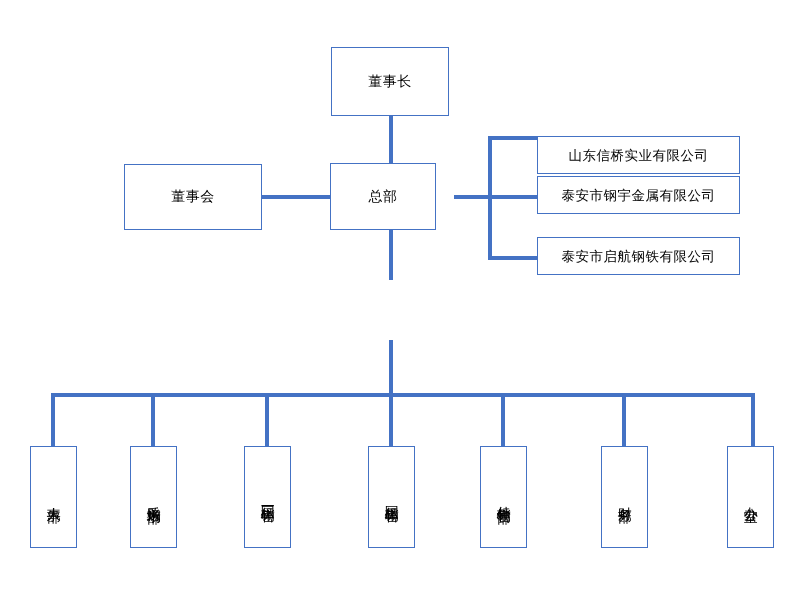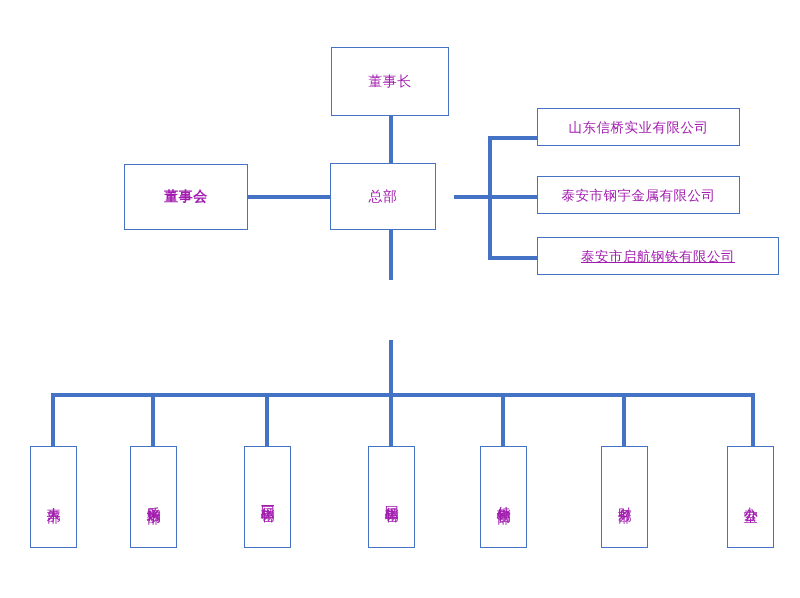--- a/index.html
+++ b/index.html
@@ -18,21 +18,21 @@
 
   
   .node {
     position: absolute;
     box-sizing: border-box;
     border: 1px solid #4472C4;
     background: #ffffff;
     display: flex;
     align-items: center;
     justify-content: center;
-    color: #a21caf;
+    color: #000000;
     z-index: 3;
   }
   .node .label {
     font-size: 14px;
     line-height: 1.25;
     letter-spacing: 0.5px;
     white-space: nowrap;
   }
   .node.vertical {
     align-items: center;
@@ -89,37 +89,37 @@
   <div class="conn v" style="left:265px; top:393px; height:54px;"></div>
   <div class="conn v" style="left:389px; top:393px; height:54px;"></div>
   <div class="conn v" style="left:501px; top:393px; height:54px;"></div>
   <div class="conn v" style="left:622px; top:393px; height:54px;"></div>
   <div class="conn v" style="left:751px; top:393px; height:54px;"></div>
 
   <div class="node" style="left:331px; top:47px; width:118px; height:69px;">
     <span class="label">董事长</span>
   </div>
 
-  <div class="node" style="left:124px; top:164px; width:124px; height:66px;font-weight:bold;">
+  <div class="node" style="left:124px; top:164px; width:138px; height:66px;">
     <span class="label">董事会</span>
   </div>
 
   <div class="node" style="left:330px; top:163px; width:106px; height:67px;">
     <span class="label">总部</span>
   </div>
 
-  <div class="node subsidiary" style="left:537px; top:108px; width:203px; height:38px;">
+  <div class="node subsidiary" style="left:537px; top:136px; width:203px; height:38px;">
     <span class="label">山东信桥实业有限公司</span>
   </div>
 
   <div class="node subsidiary" style="left:537px; top:176px; width:203px; height:38px;">
     <span class="label">泰安市钢宇金属有限公司</span>
   </div>
 
-  <div class="node subsidiary" style="left:537px; top:237px; width:242px; height:38px;text-decoration:underline;">
+  <div class="node subsidiary" style="left:537px; top:237px; width:203px; height:38px;">
     <span class="label">泰安市启航钢铁有限公司</span>
   </div>
 
 
   <div class="node vertical" style="left:30px; top:446px; width:47px; height:102px;">
     <span class="label">人事部</span>
   </div>
 
   <div class="node vertical" style="left:130px; top:446px; width:47px; height:102px;">
     <span class="label">采购市场部</span>

